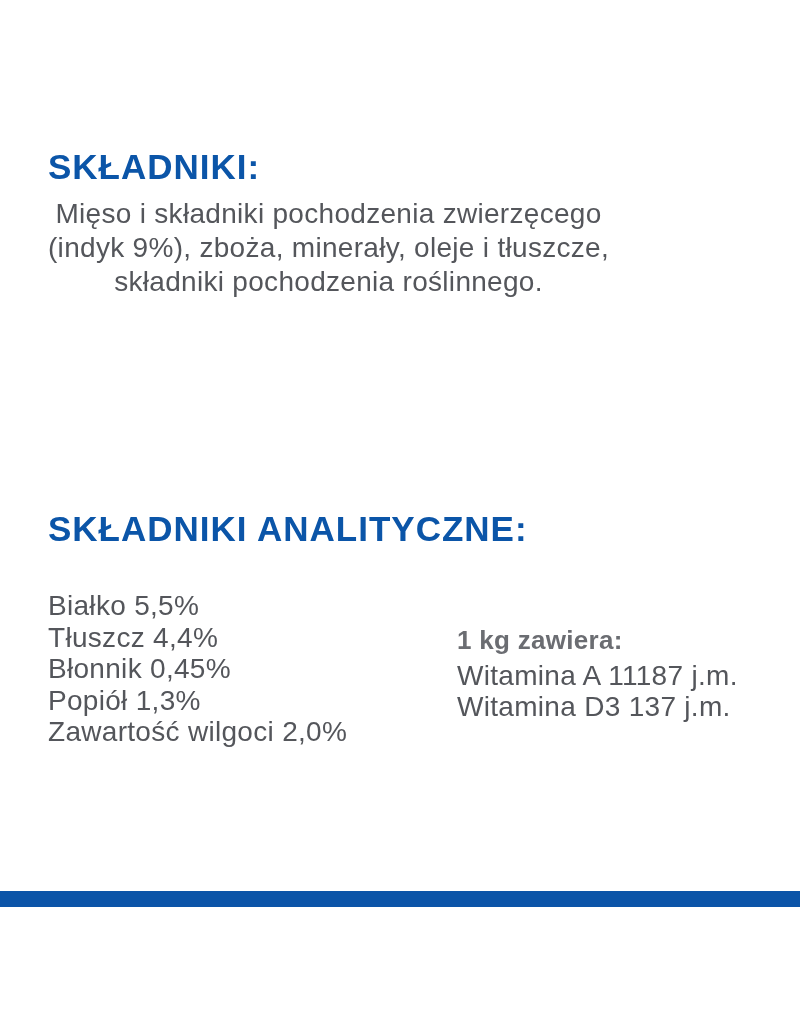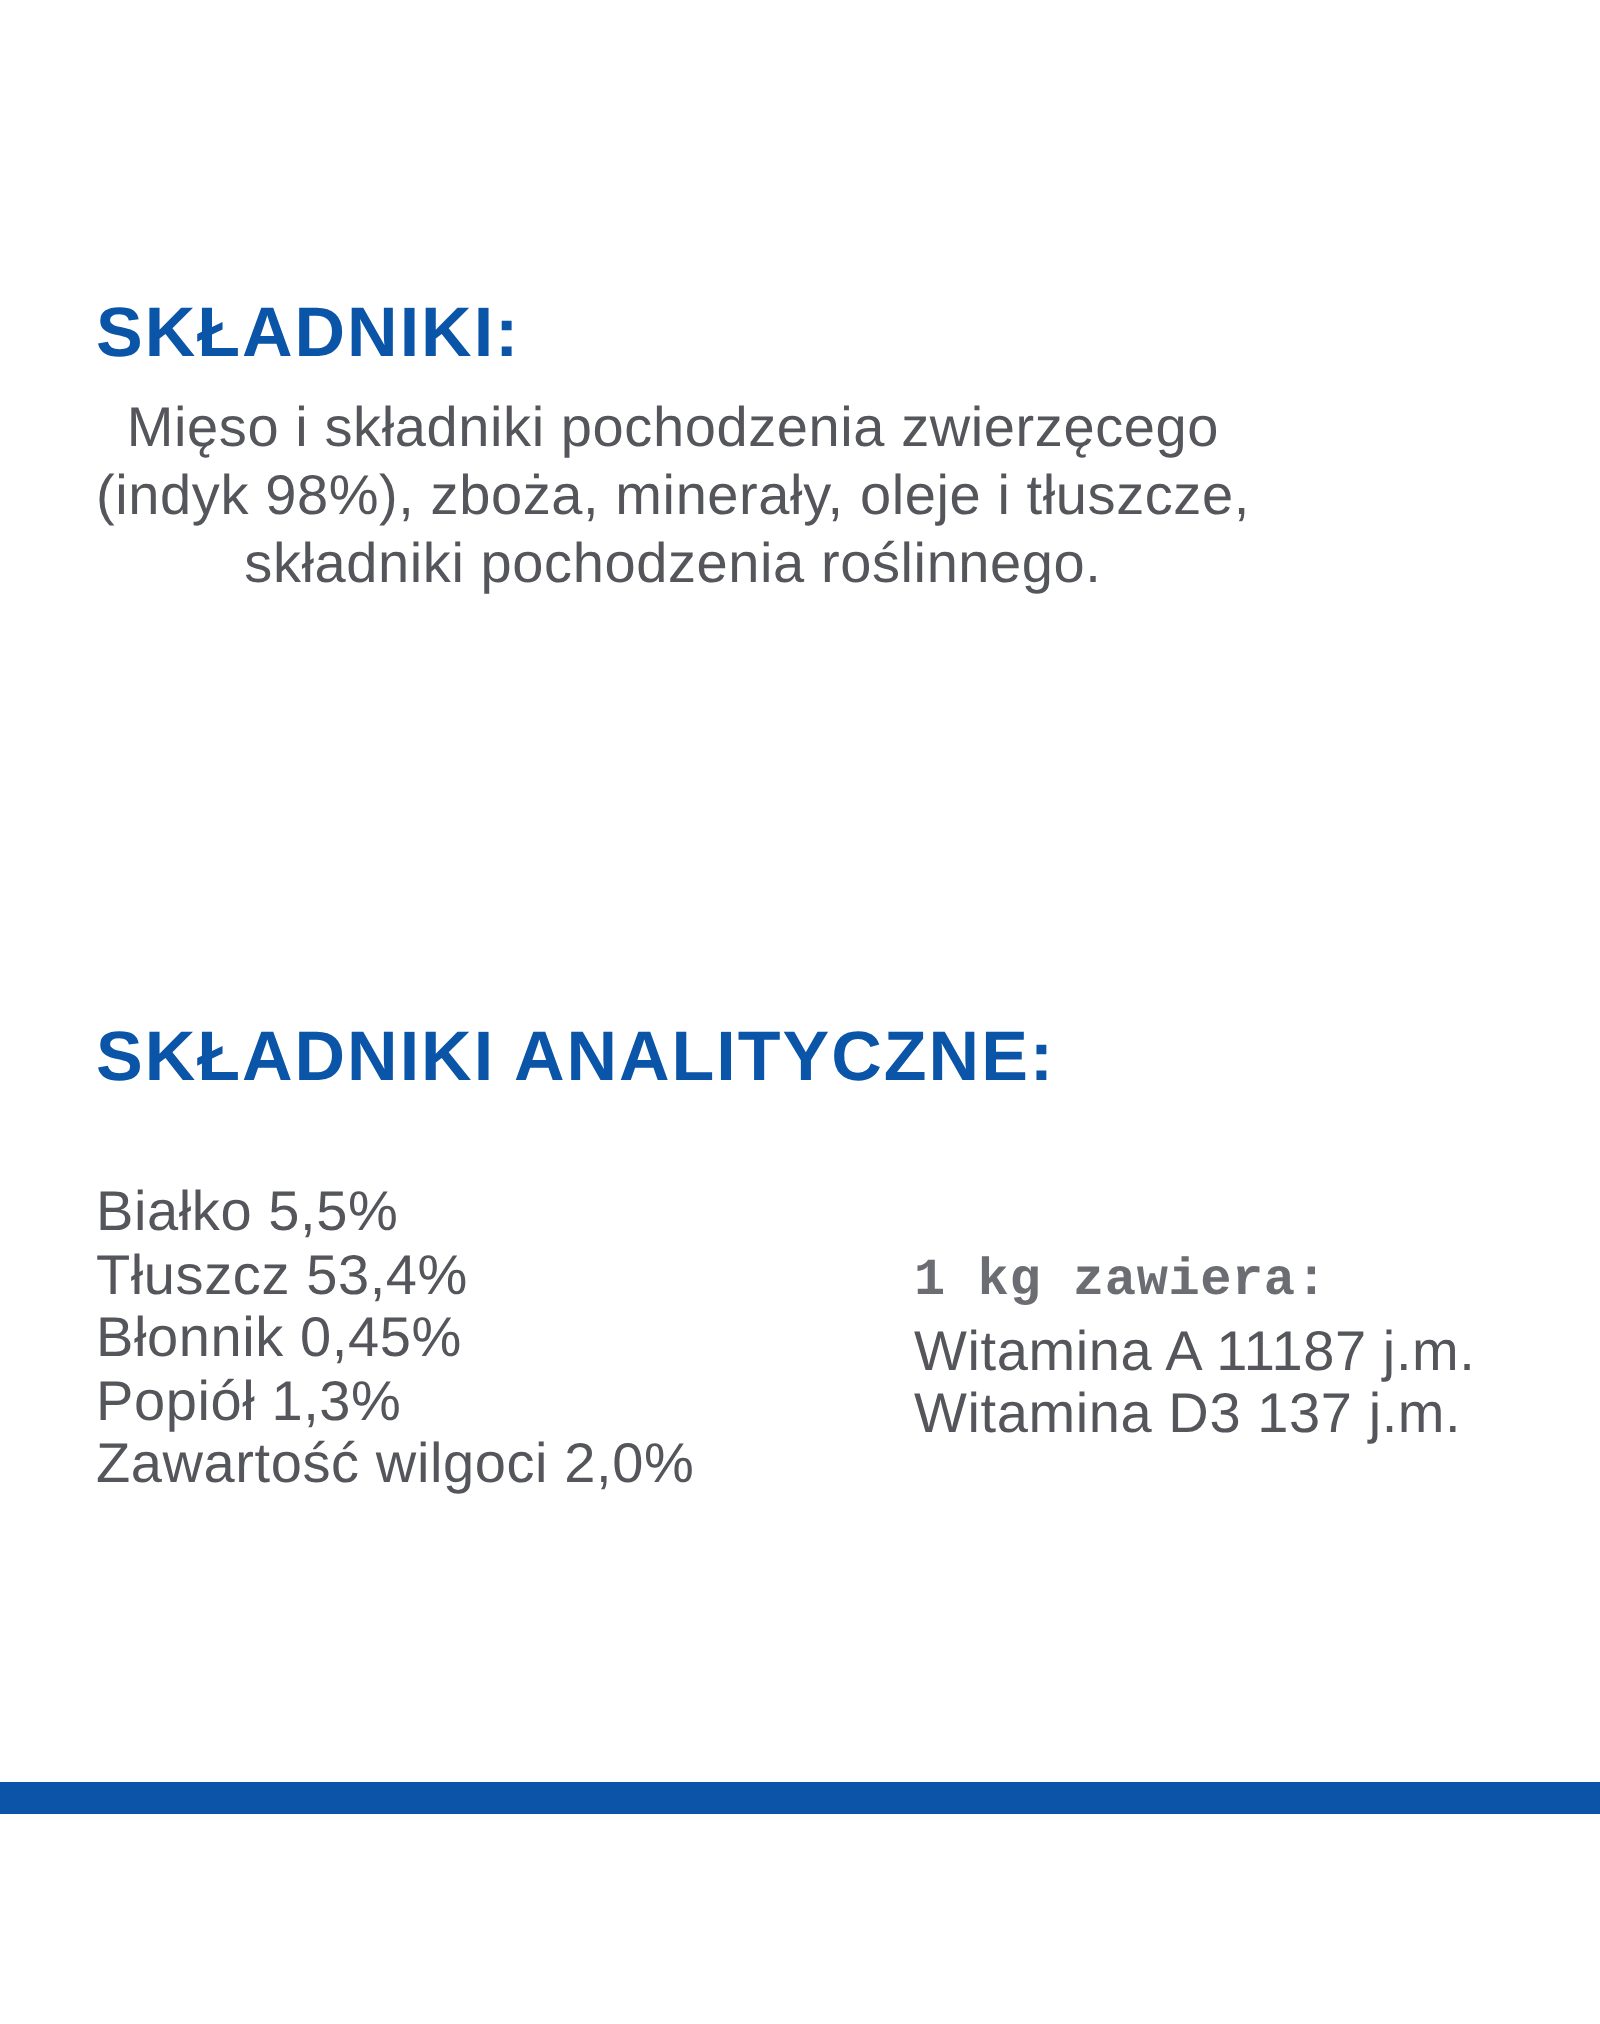--- a/index.html
+++ b/index.html
@@ -61,21 +61,20 @@
     line-height: 31.5px;
     letter-spacing: 0.3px;
     color: #54565b;
   }
   .per-kg .per-kg-heading {
     font-weight: 700;
     font-size: 26px;
     color: #6b6d72;
     display: block;
     margin-bottom: 3px;
-    font-family: Liberation Mono, monospace;
   }
   .per-kg .vitamin-line { display: block; white-space: nowrap; }
 
   .brand-bar {
     position: absolute;
     left: 0;
     top: 891px;
     width: 800px;
     height: 16px;
     background: #0b54a8;
@@ -83,29 +82,29 @@
 </style>
 </head>
 <body>
 
 <div class="sheet">
 
   <h2 class="section-heading" id="ingredients-heading">SKŁADNIKI:</h2>
 
   <p class="body-text">
     <span class="line">Mięso i składniki pochodzenia zwierzęcego</span>
-    <span class="line">(indyk 98%), zboża, minerały, oleje i tłuszcze,</span>
+    <span class="line">(indyk 9%), zboża, minerały, oleje i tłuszcze,</span>
     <span class="line">składniki pochodzenia roślinnego.</span>
   </p>
 
   <h2 class="section-heading" id="analytical-heading">SKŁADNIKI ANALITYCZNE:</h2>
 
   <ul class="analytical-list">
     <li>Białko 5,5%</li>
-    <li>Tłuszcz 53,4%</li>
+    <li>Tłuszcz 4,4%</li>
     <li>Błonnik 0,45%</li>
     <li>Popiół 1,3%</li>
     <li>Zawartość wilgoci 2,0%</li>
   </ul>
 
   <div class="per-kg">
     <span class="per-kg-heading">1 kg zawiera:</span>
     <span class="vitamin-line">Witamina A 11187 j.m.</span>
     <span class="vitamin-line">Witamina D3 137 j.m.</span>
   </div>

